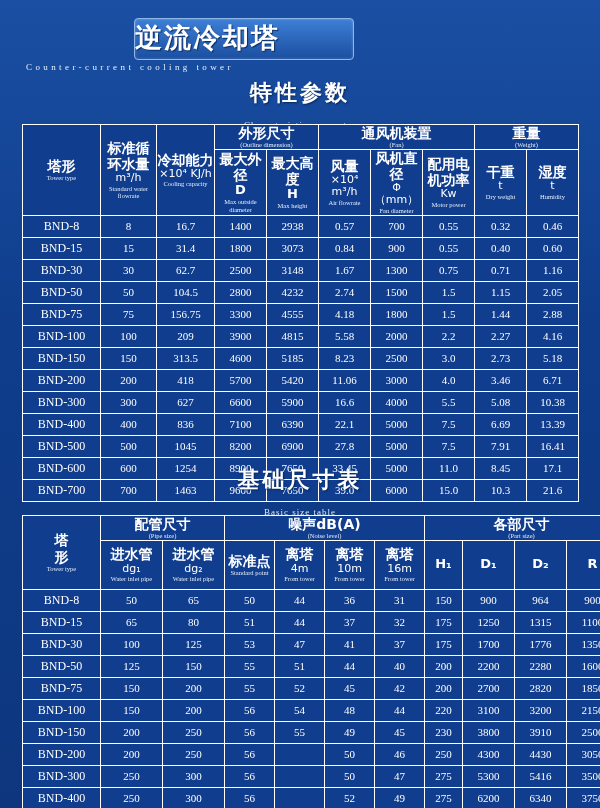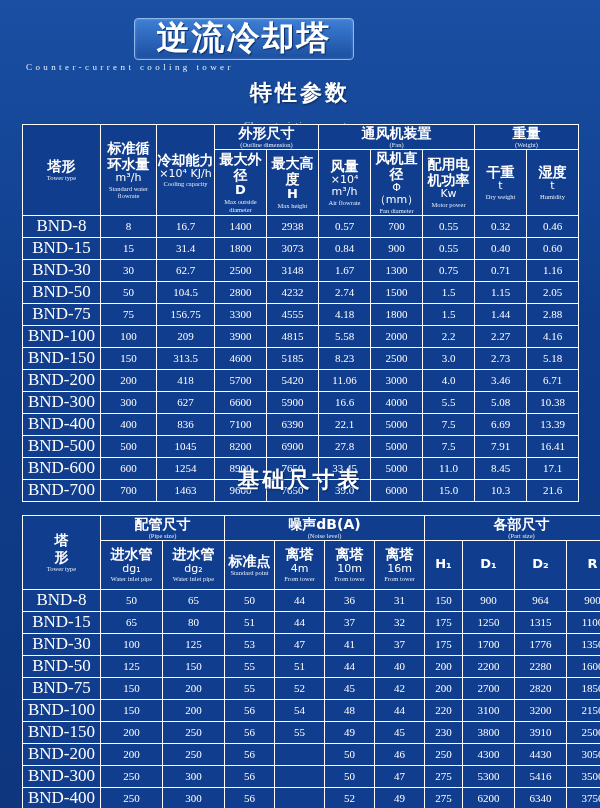--- a/index.html
+++ b/index.html
@@ -26,22 +26,22 @@
     padding:3px 4px 0 5px;
   }
   .logo-line{font-size:9px;line-height:11px;color:#ffffff;white-space:nowrap;}
   .title-plate{
     position:absolute;left:112px;top:-2px;width:218px;height:40px;
     background:linear-gradient(180deg,#3d7fd6,#1b4ea0);
     border:1px solid #8fb8ea;border-radius:4px;
     box-shadow:0 0 3px rgba(255,255,255,.25) inset;
   }
   .title-plate span{
-    display:block;text-align:center;line-height:38px;
-    font-size:33px;font-weight:bold;letter-spacing:2px;
+    display:block;line-height:38px;
+    font-size:27px;font-weight:bold;letter-spacing:2px;
     font-family:Liberation Sans, sans-serif;
     color:#ffffff;
     text-shadow:1px 1px 1px #0a2c63;
   }
   .subtitle-en{
     position:absolute;left:26px;top:62px;
     font-size:9px;letter-spacing:3.4px;color:#e9f1fb;
     font-family:"Liberation Serif", serif;
   }
 
@@ -76,21 +76,21 @@
     font-family:"DejaVu Sans", sans-serif;
     font-weight:bold;
     line-height:1.15;
   }
   .hd .cn{font-size:14px;display:block;}
   .hd .cn.sm{font-size:14px;}
   .hd .en{font-size:6.5px;font-weight:normal;display:block;font-family:"Liberation Serif", serif;color:#e4edfa;}
   .hd .u{font-size:11px;display:block;font-weight:normal;}
   .hd .big{font-size:13px;display:block;}
   .row td{font-size:11px;height:21px;font-family:"Liberation Serif", serif;}
-  .row td.model{font-size:17px;}
+  .row td.model{font-size:12px;}
 
   
   #table1{left:22px;top:124px;width:556px;}
   
   #table2{left:22px;top:515px;width:556px;}
 </style>
 </head>
 <body>
 
 <div class="page">
@@ -342,20 +342,21 @@
           <td>6000</td>
           <td>15.0</td>
           <td>10.3</td>
           <td>21.6</td>
         </tr>
       </tbody>
   </table>
 
   <div class="sec-title" style="top:465px;">
     <div class="cn">基础尺寸表</div>
+    <div class="en">Basic size table</div>
   </div>
 
   <table class="tbl" id="table2">
     <colgroup>
       <col style="width:78px">
         <col style="width:62px">
         <col style="width:62px">
       <col style="width:50px">
         <col style="width:50px">
         <col style="width:50px">

